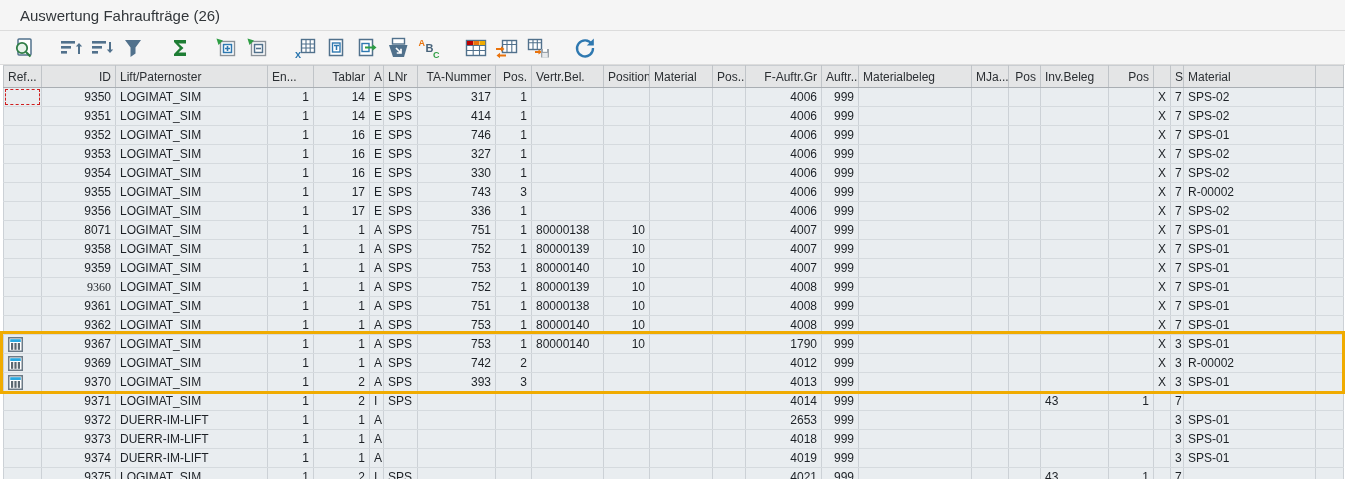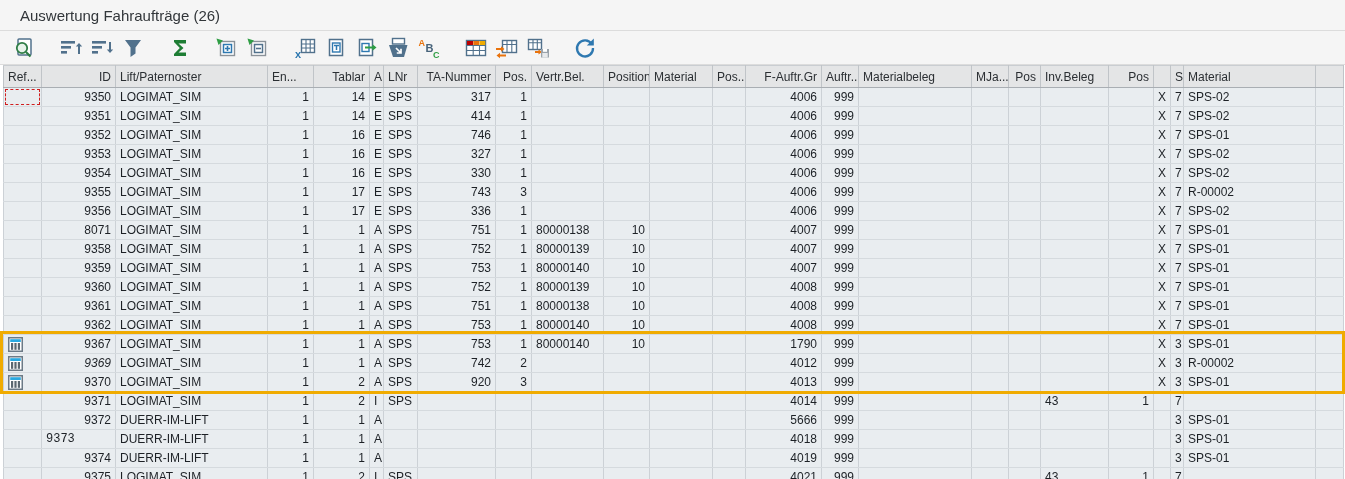--- a/index.html
+++ b/index.html
@@ -546,21 +546,21 @@
           <td style="text-align: right;"></td>
           <td style="text-align: left;"></td>
           <td style="text-align: right;"></td>
           <td style="text-align: left;">X</td>
           <td style="text-align: left;">7</td>
           <td style="text-align: left;">SPS-01</td>
           <td style="text-align: left;"></td>
         </tr>
         <tr>
           <td style="text-align: left;"></td>
-          <td style="text-align: right;">9360</td>
+          <td style="text-align: right; font-family: Liberation Serif, serif;">9360</td>
           <td style="text-align: left;">LOGIMAT_SIM</td>
           <td style="text-align: right;">1</td>
           <td style="text-align: right;">1</td>
           <td style="text-align: left;">A</td>
           <td style="text-align: left;">SPS</td>
           <td style="text-align: right;">752</td>
           <td style="text-align: right;">1</td>
           <td style="text-align: left;">80000139</td>
           <td style="text-align: right;">10</td>
           <td style="text-align: left;"></td>
@@ -662,21 +662,21 @@
           <td style="text-align: left;"></td>
         </tr>
         <tr class="hl">
           <td style="text-align: left;"><span><svg class="ref-ic" viewBox="0 0 15 15">
                 <rect x="0.75" y="0.75" width="13.5" height="13.5" fill="#fff" stroke="#6c7a86" stroke-width="1.5"></rect>
                 <rect x="2.2" y="2.2" width="10.6" height="2.8" fill="#29a8e0"></rect>
                 <rect x="3" y="6" width="2.2" height="6.8" fill="#5b6770"></rect>
                 <rect x="6.4" y="6" width="2.2" height="6.8" fill="#5b6770"></rect>
                 <rect x="9.8" y="6" width="2.2" height="6.8" fill="#5b6770"></rect>
               </svg></span></td>
-          <td style="text-align: right; font-style: italic;">9369</td>
+          <td style="text-align: right;">9369</td>
           <td style="text-align: left;">LOGIMAT_SIM</td>
           <td style="text-align: right;">1</td>
           <td style="text-align: right;">1</td>
           <td style="text-align: left;">A</td>
           <td style="text-align: left;">SPS</td>
           <td style="text-align: right;">742</td>
           <td style="text-align: right;">2</td>
           <td style="text-align: left;"></td>
           <td style="text-align: right;"></td>
           <td style="text-align: left;"></td>
@@ -700,21 +700,21 @@
                 <rect x="3" y="6" width="2.2" height="6.8" fill="#5b6770"></rect>
                 <rect x="6.4" y="6" width="2.2" height="6.8" fill="#5b6770"></rect>
                 <rect x="9.8" y="6" width="2.2" height="6.8" fill="#5b6770"></rect>
               </svg></span></td>
           <td style="text-align: right;">9370</td>
           <td style="text-align: left;">LOGIMAT_SIM</td>
           <td style="text-align: right;">1</td>
           <td style="text-align: right;">2</td>
           <td style="text-align: left;">A</td>
           <td style="text-align: left;">SPS</td>
-          <td style="text-align: right;">920</td>
+          <td style="text-align: right;">393</td>
           <td style="text-align: right;">3</td>
           <td style="text-align: left;"></td>
           <td style="text-align: right;"></td>
           <td style="text-align: left;"></td>
           <td style="text-align: right;"></td>
           <td style="text-align: right;">4013</td>
           <td style="text-align: right;">999</td>
           <td style="text-align: left;"></td>
           <td style="text-align: left;"></td>
           <td style="text-align: right;"></td>
@@ -758,35 +758,35 @@
           <td style="text-align: right;">1</td>
           <td style="text-align: right;">1</td>
           <td style="text-align: left;">A</td>
           <td style="text-align: left;"></td>
           <td style="text-align: right;"></td>
           <td style="text-align: right;"></td>
           <td style="text-align: left;"></td>
           <td style="text-align: right;"></td>
           <td style="text-align: left;"></td>
           <td style="text-align: right;"></td>
-          <td style="text-align: right;">5666</td>
+          <td style="text-align: right;">2653</td>
           <td style="text-align: right;">999</td>
           <td style="text-align: left;"></td>
           <td style="text-align: left;"></td>
           <td style="text-align: right;"></td>
           <td style="text-align: left;"></td>
           <td style="text-align: right;"></td>
           <td style="text-align: left;"></td>
           <td style="text-align: left;">3</td>
           <td style="text-align: left;">SPS-01</td>
           <td style="text-align: left;"></td>
         </tr>
         <tr>
           <td style="text-align: left;"></td>
-          <td style=" font-family: Liberation Mono, monospace;">9373</td>
+          <td style="text-align: right;">9373</td>
           <td style="text-align: left;">DUERR-IM-LIFT</td>
           <td style="text-align: right;">1</td>
           <td style="text-align: right;">1</td>
           <td style="text-align: left;">A</td>
           <td style="text-align: left;"></td>
           <td style="text-align: right;"></td>
           <td style="text-align: right;"></td>
           <td style="text-align: left;"></td>
           <td style="text-align: right;"></td>
           <td style="text-align: left;"></td>

